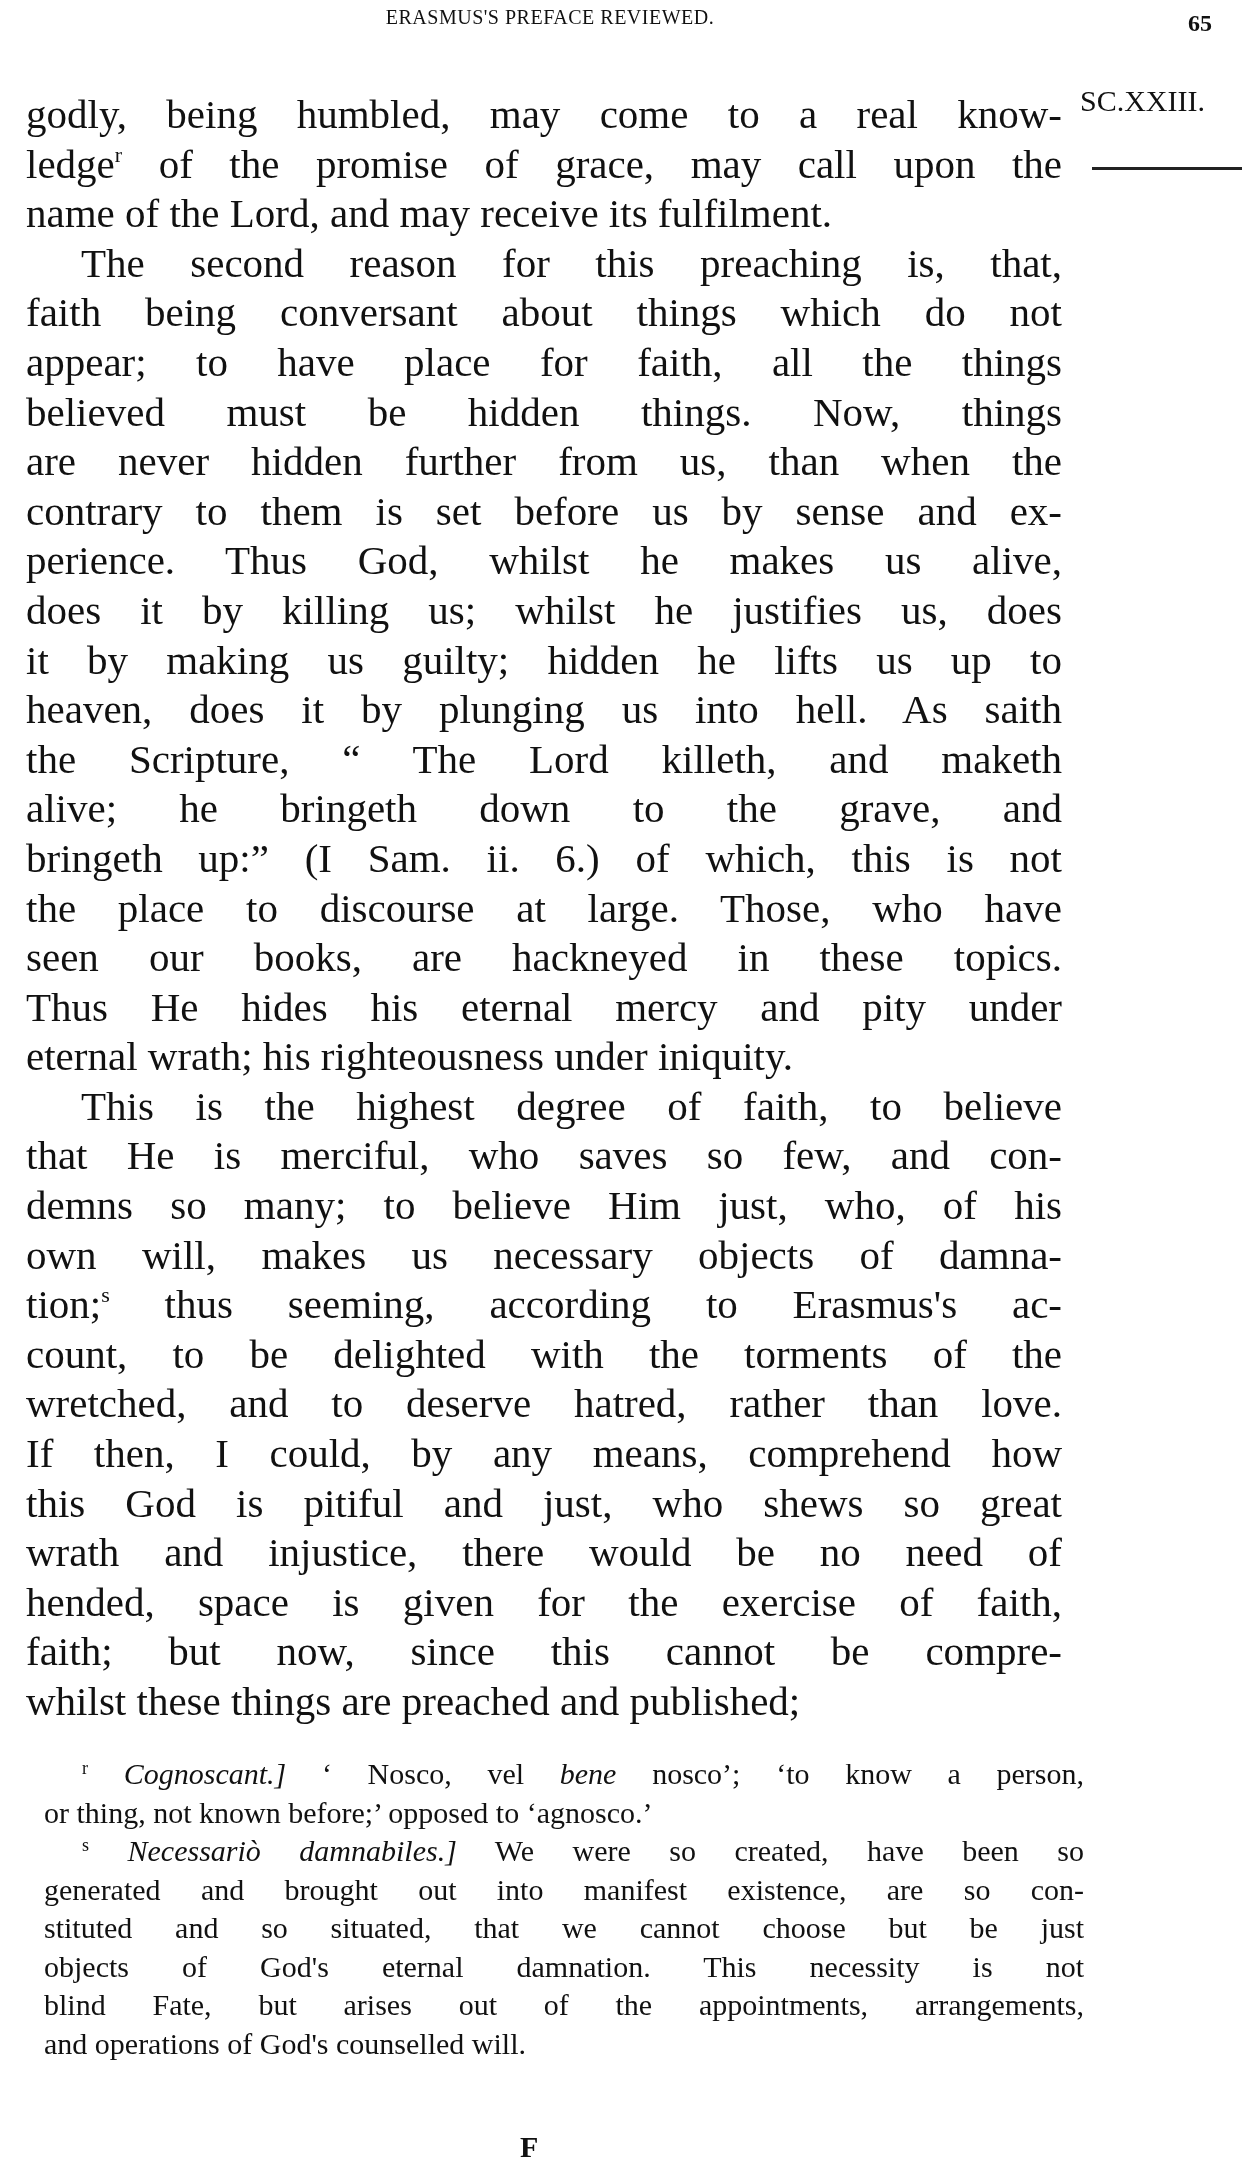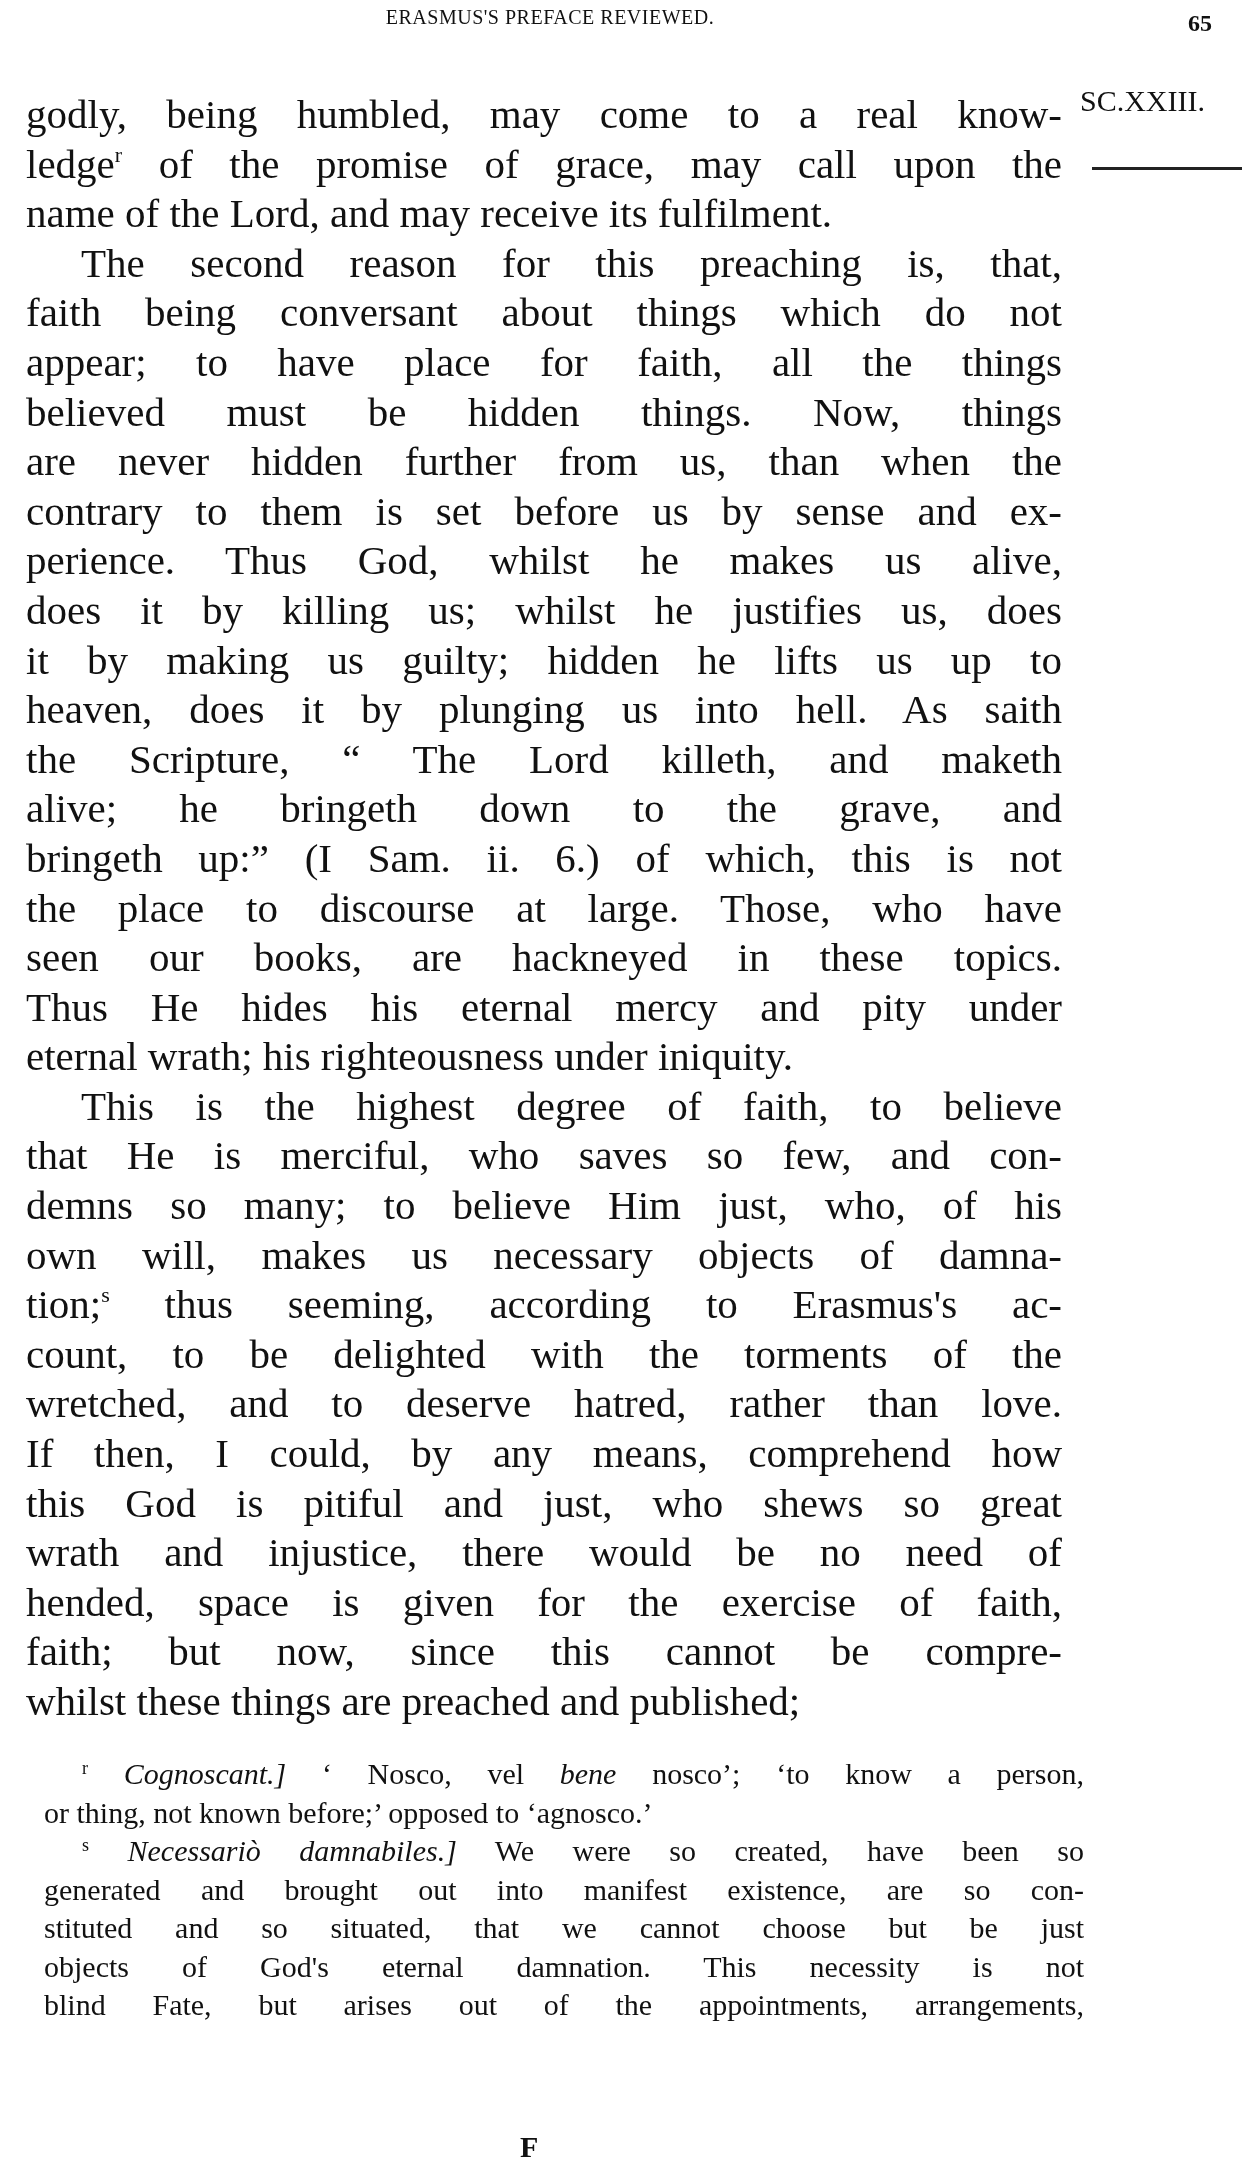--- a/index.html
+++ b/index.html
@@ -68,15 +68,16 @@
 </div>
 
 <div class="footnotes">
   <span class="fn-line fn-indent"><span class="fn-sup">r</span> <i>Cognoscant.]</i><span> ‘ Nosco, vel </span><i>bene</i><span> nosco’; ‘to know a person,</span></span>
   <span class="fn-line last">or thing, not known before;’ opposed to ‘agnosco.’</span>
   <span class="fn-line fn-indent"><span class="fn-sup">s</span> <i>Necessariò damnabiles.]</i><span>  We were so created, have been so</span></span>
   <span class="fn-line">generated and brought out into manifest existence, are so con-</span>
   <span class="fn-line">stituted and so situated, that we cannot choose but be just</span>
   <span class="fn-line">objects of God's eternal damnation. This necessity is not</span>
   <span class="fn-line">blind Fate, but arises out of the appointments, arrangements,</span>
+  <span class="fn-line last">and operations of God's counselled will.</span>
 </div>
 
 <div class="signature">F</div>
 
 </body></html>

